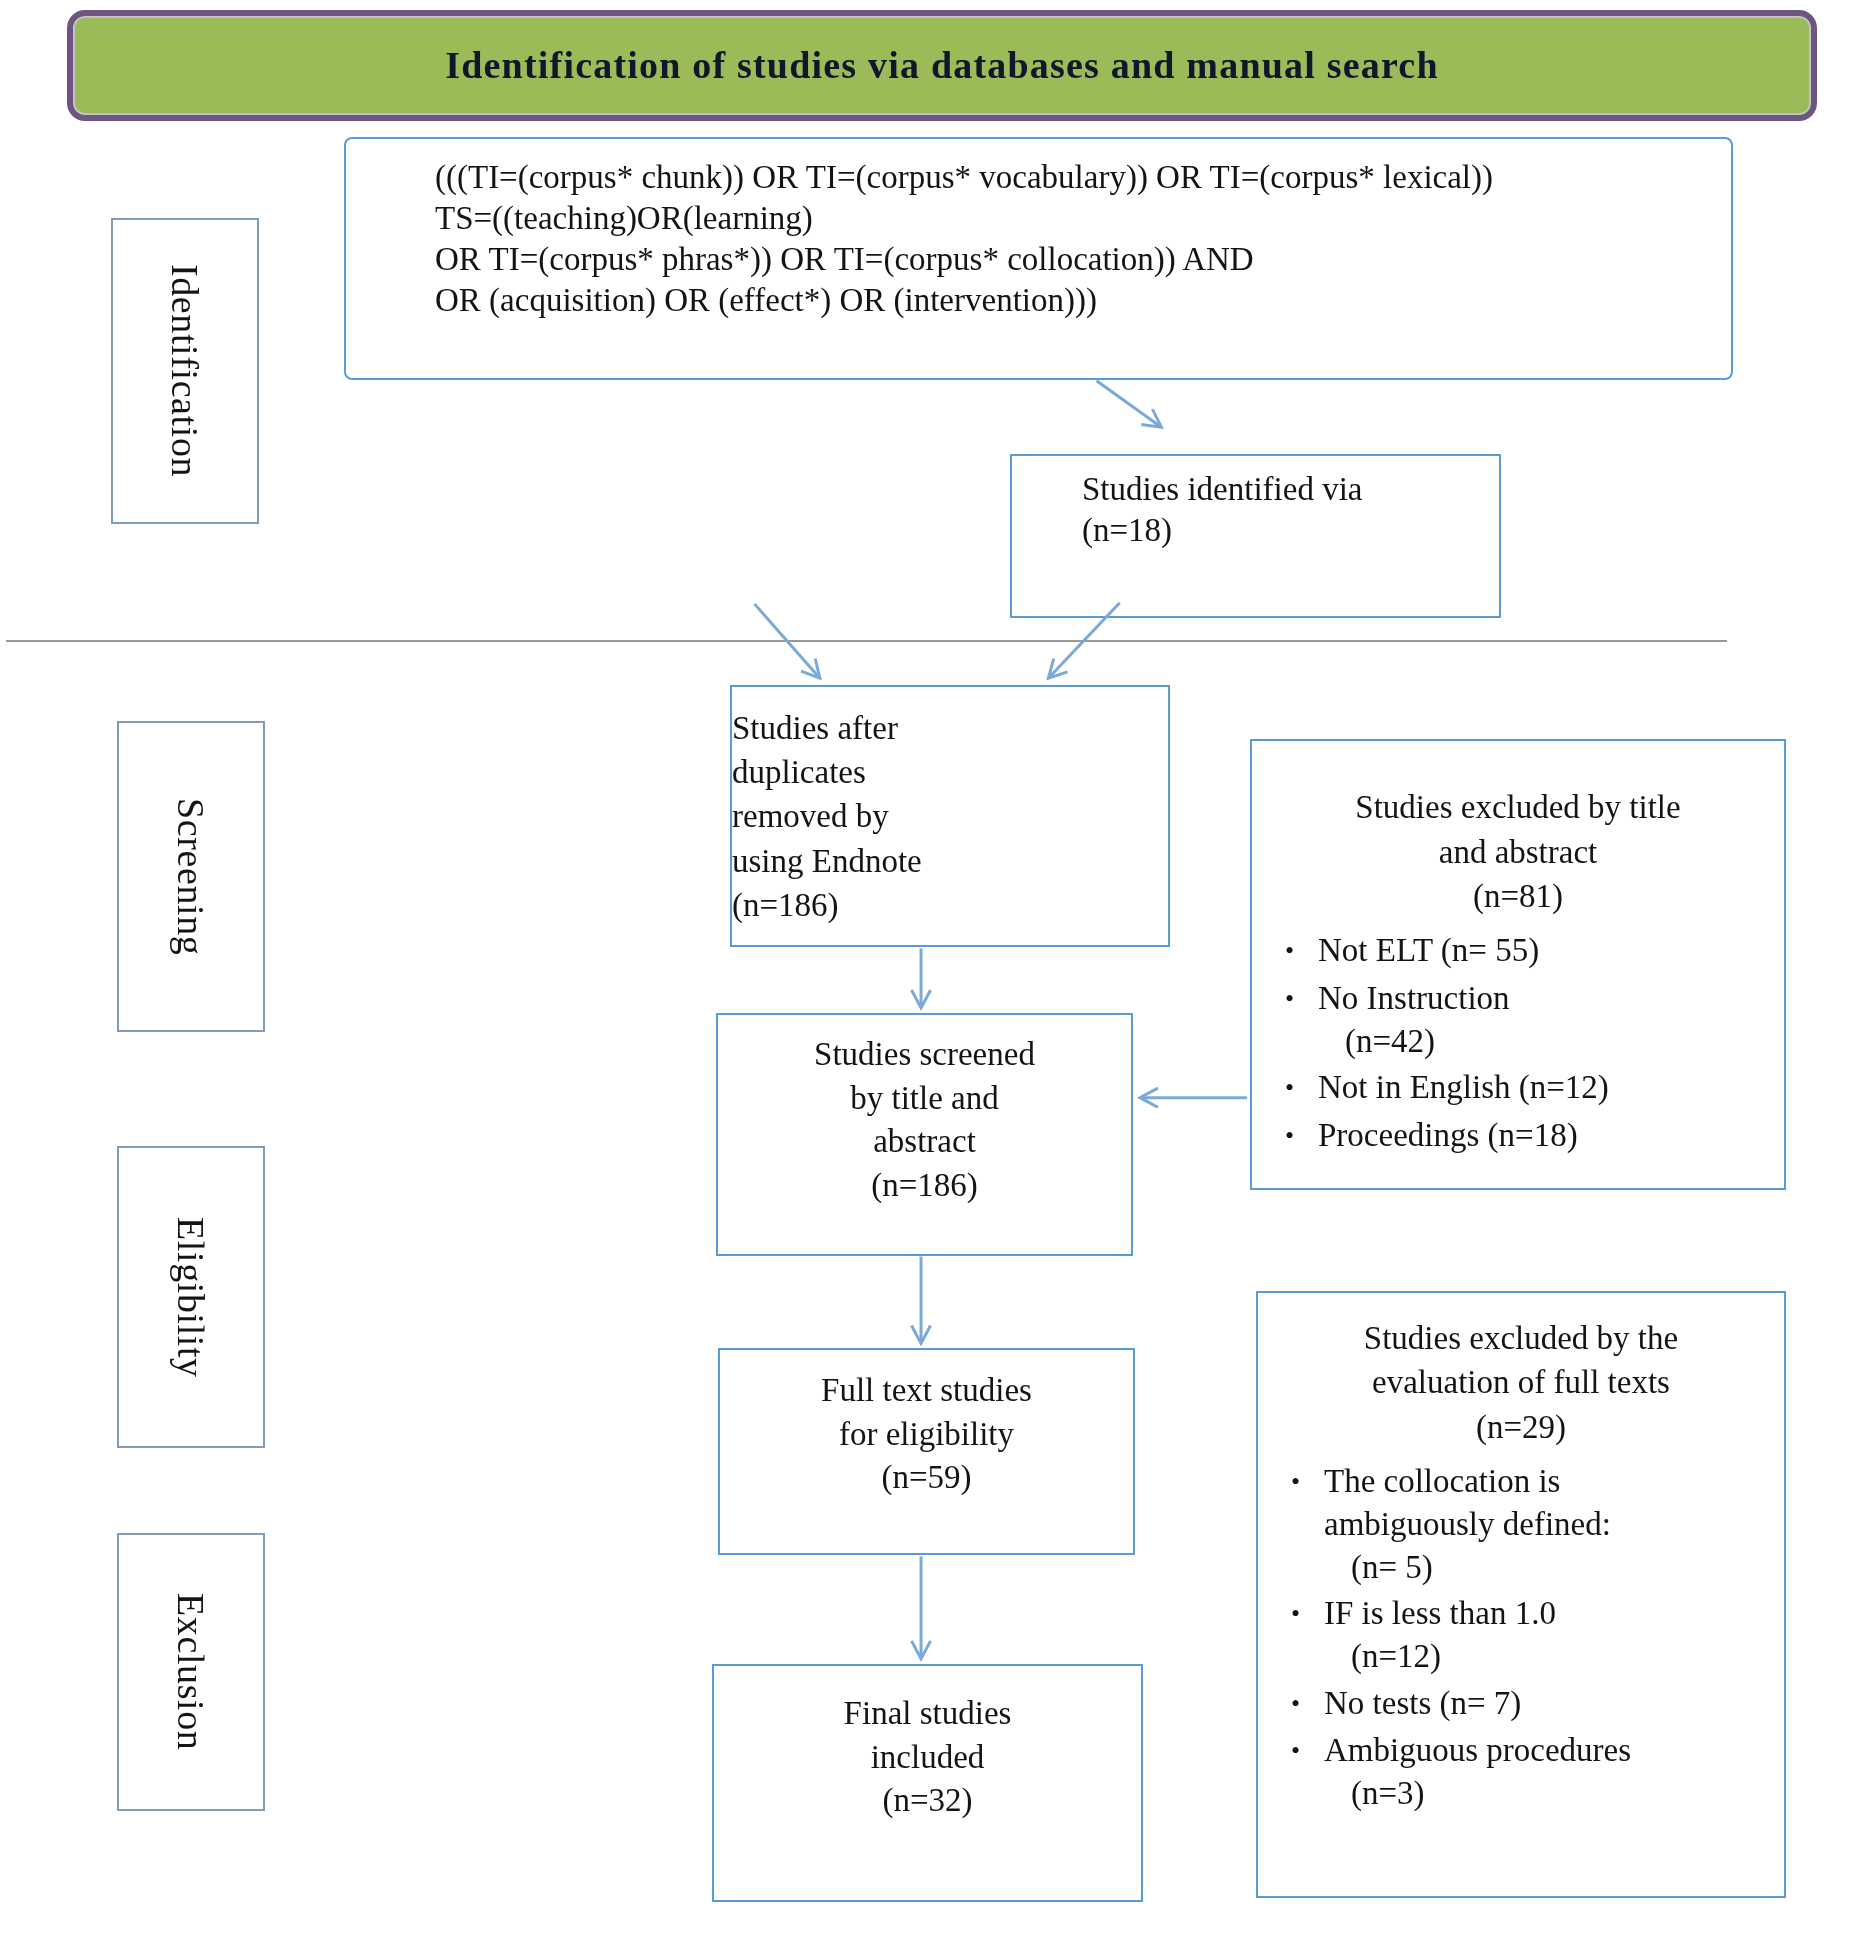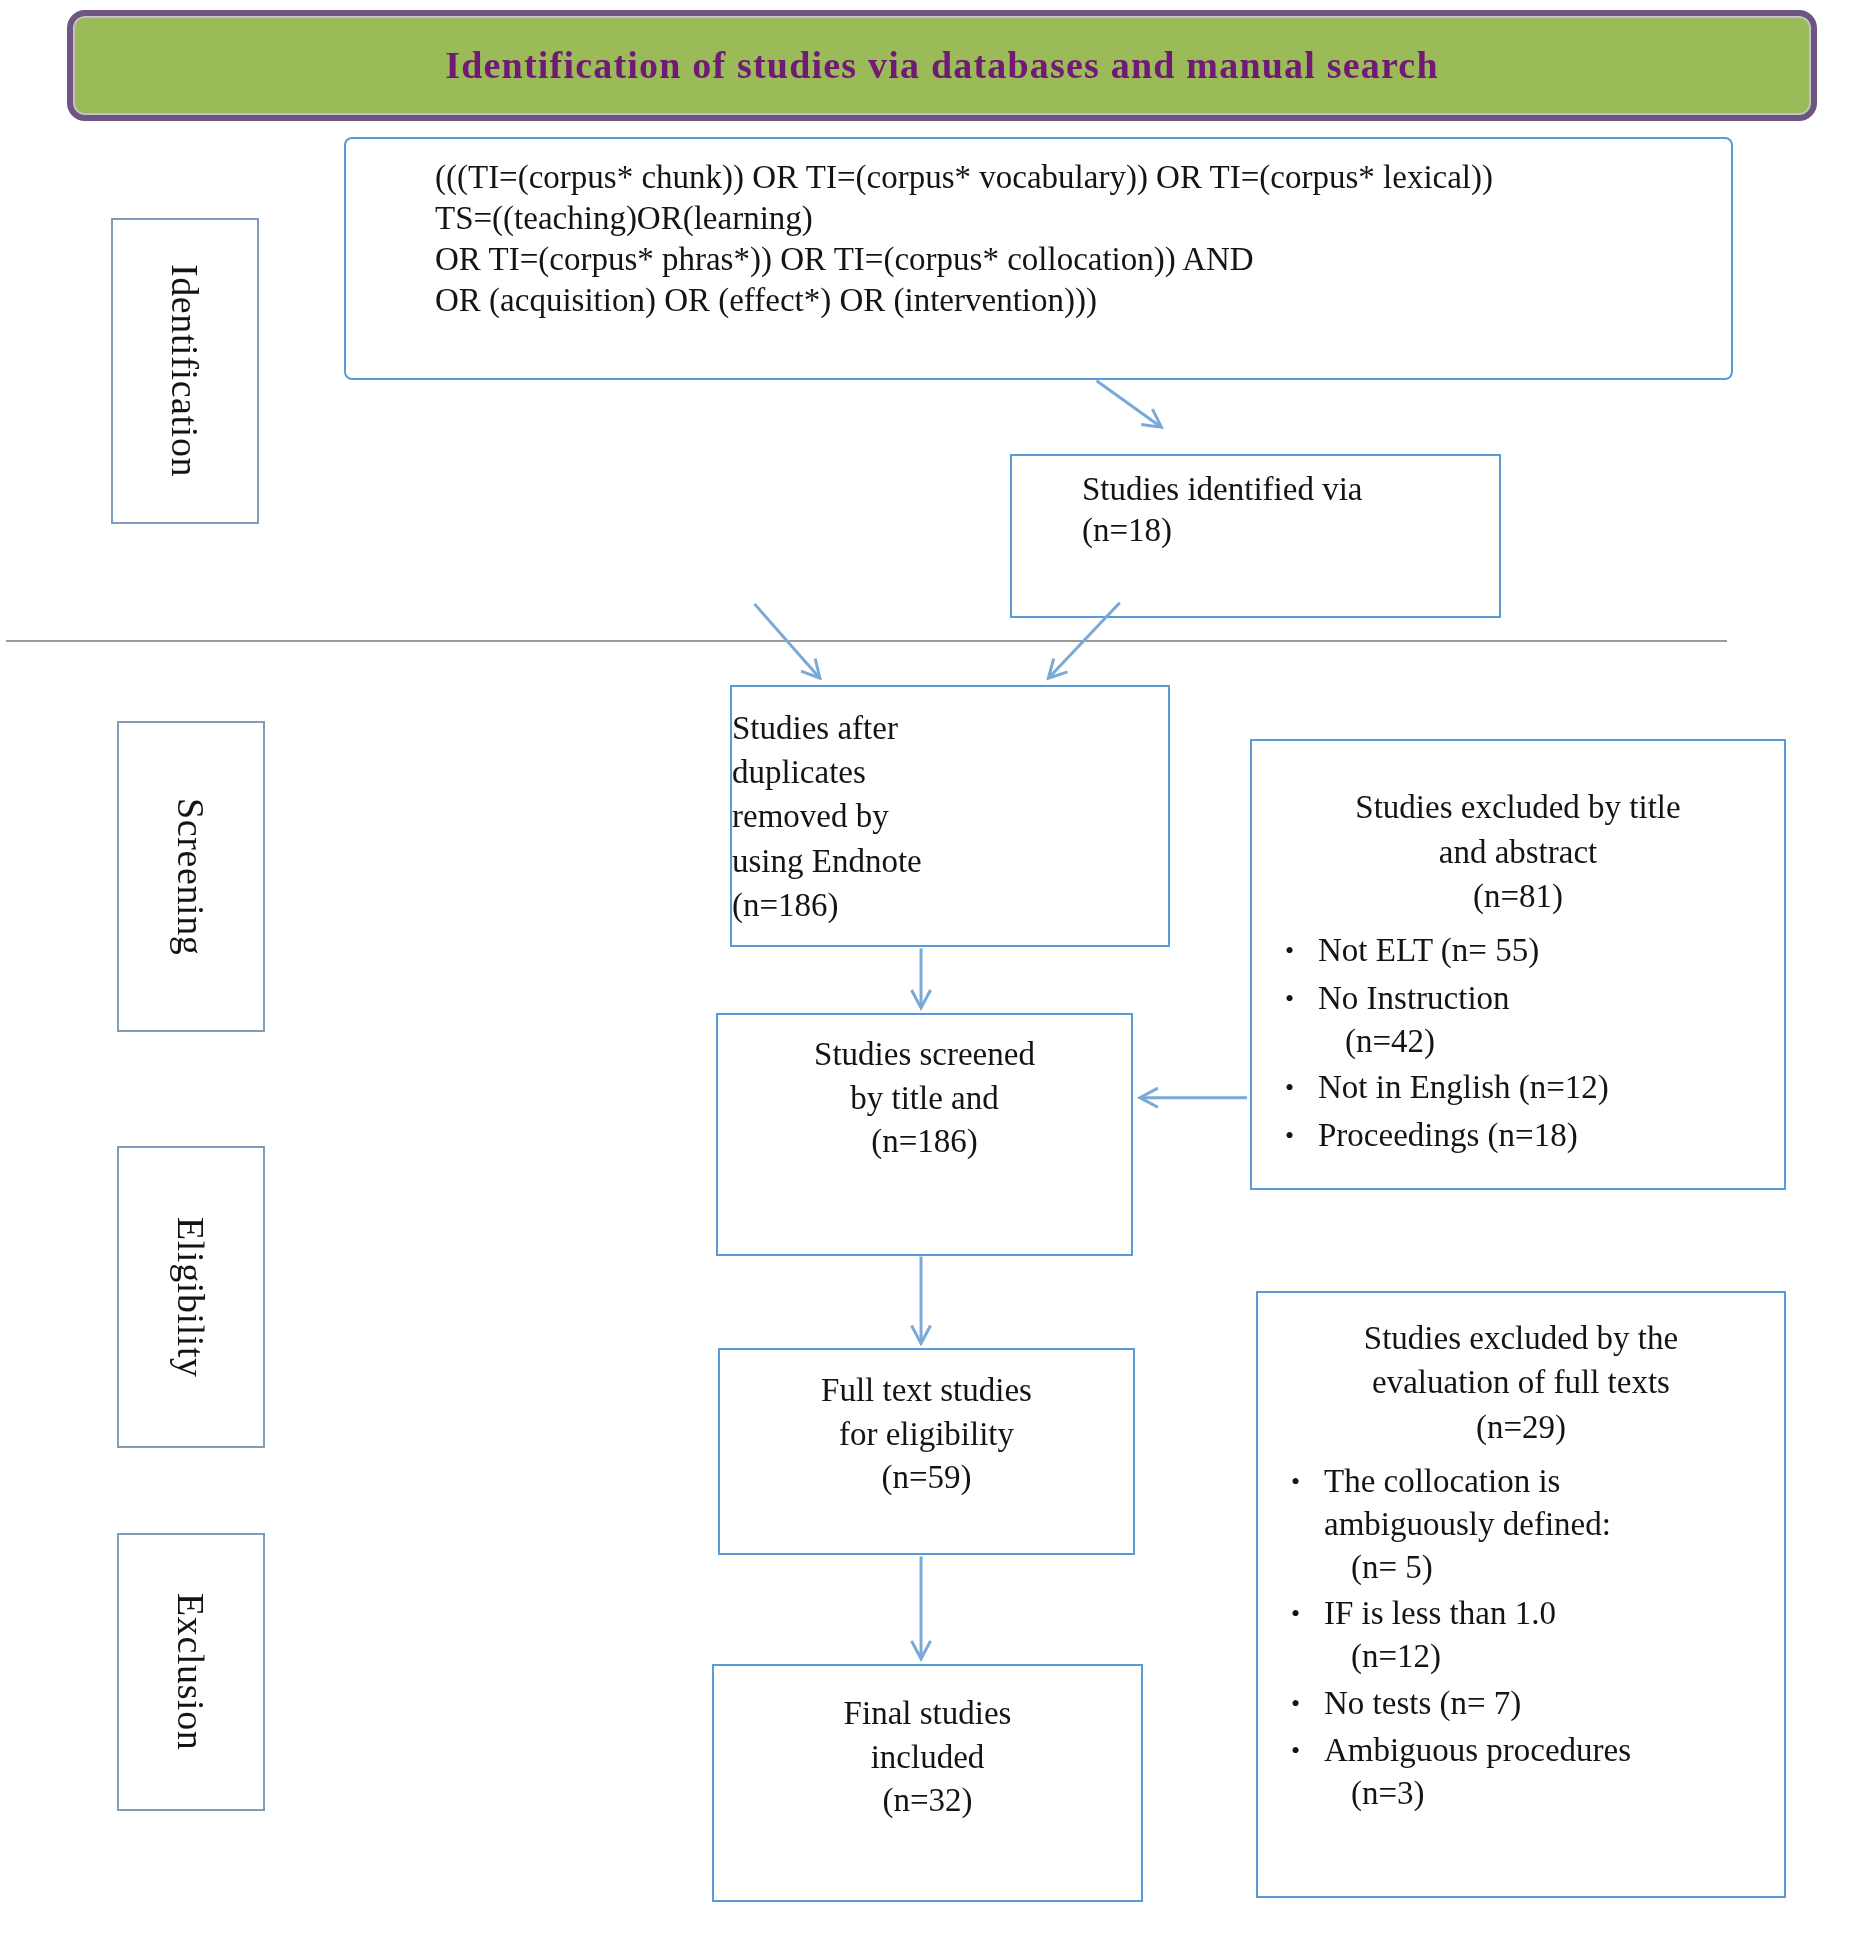--- a/index.html
+++ b/index.html
@@ -23,21 +23,21 @@
   .title-banner{
     position:absolute;
     left:67px; top:9.5px; width:1738px; height:99px;
     background:#9bbb59;
     border:6.5px solid #6e5680;
     border-radius:18px;
     display:flex; align-items:center; justify-content:center;
     font-weight:bold;
     font-size:38px;
     letter-spacing:1.2px;
-    color:#701a75;
+    color:#0f172a;
     box-shadow:0 0 0 1.8px #c9c2d4 inset;
   }
   .stage-label{
     position:absolute;
     box-sizing:border-box;
     border:2.4px solid #7f9db9;
     background:#ffffff;
     display:flex; align-items:center; justify-content:center;
     writing-mode:vertical-rl;
     font-size:38px;
@@ -183,20 +183,21 @@
         <div class="bl">
           <div class="line">Proceedings (n=18)</div>
         </div>
       </div>
     </div>
   </div>
 
   <div class="box screened-box">
     <div class="line">Studies screened</div>
     <div class="line">by title and</div>
+    <div class="line">abstract</div>
     <div class="line">(n=186)</div>
   </div>
 
   <div class="box fulltext-box">
     <div class="line">Full text studies</div>
     <div class="line">for eligibility</div>
     <div class="line">(n=59)</div>
   </div>
 
   <div class="box excluded-fulltext-box">

